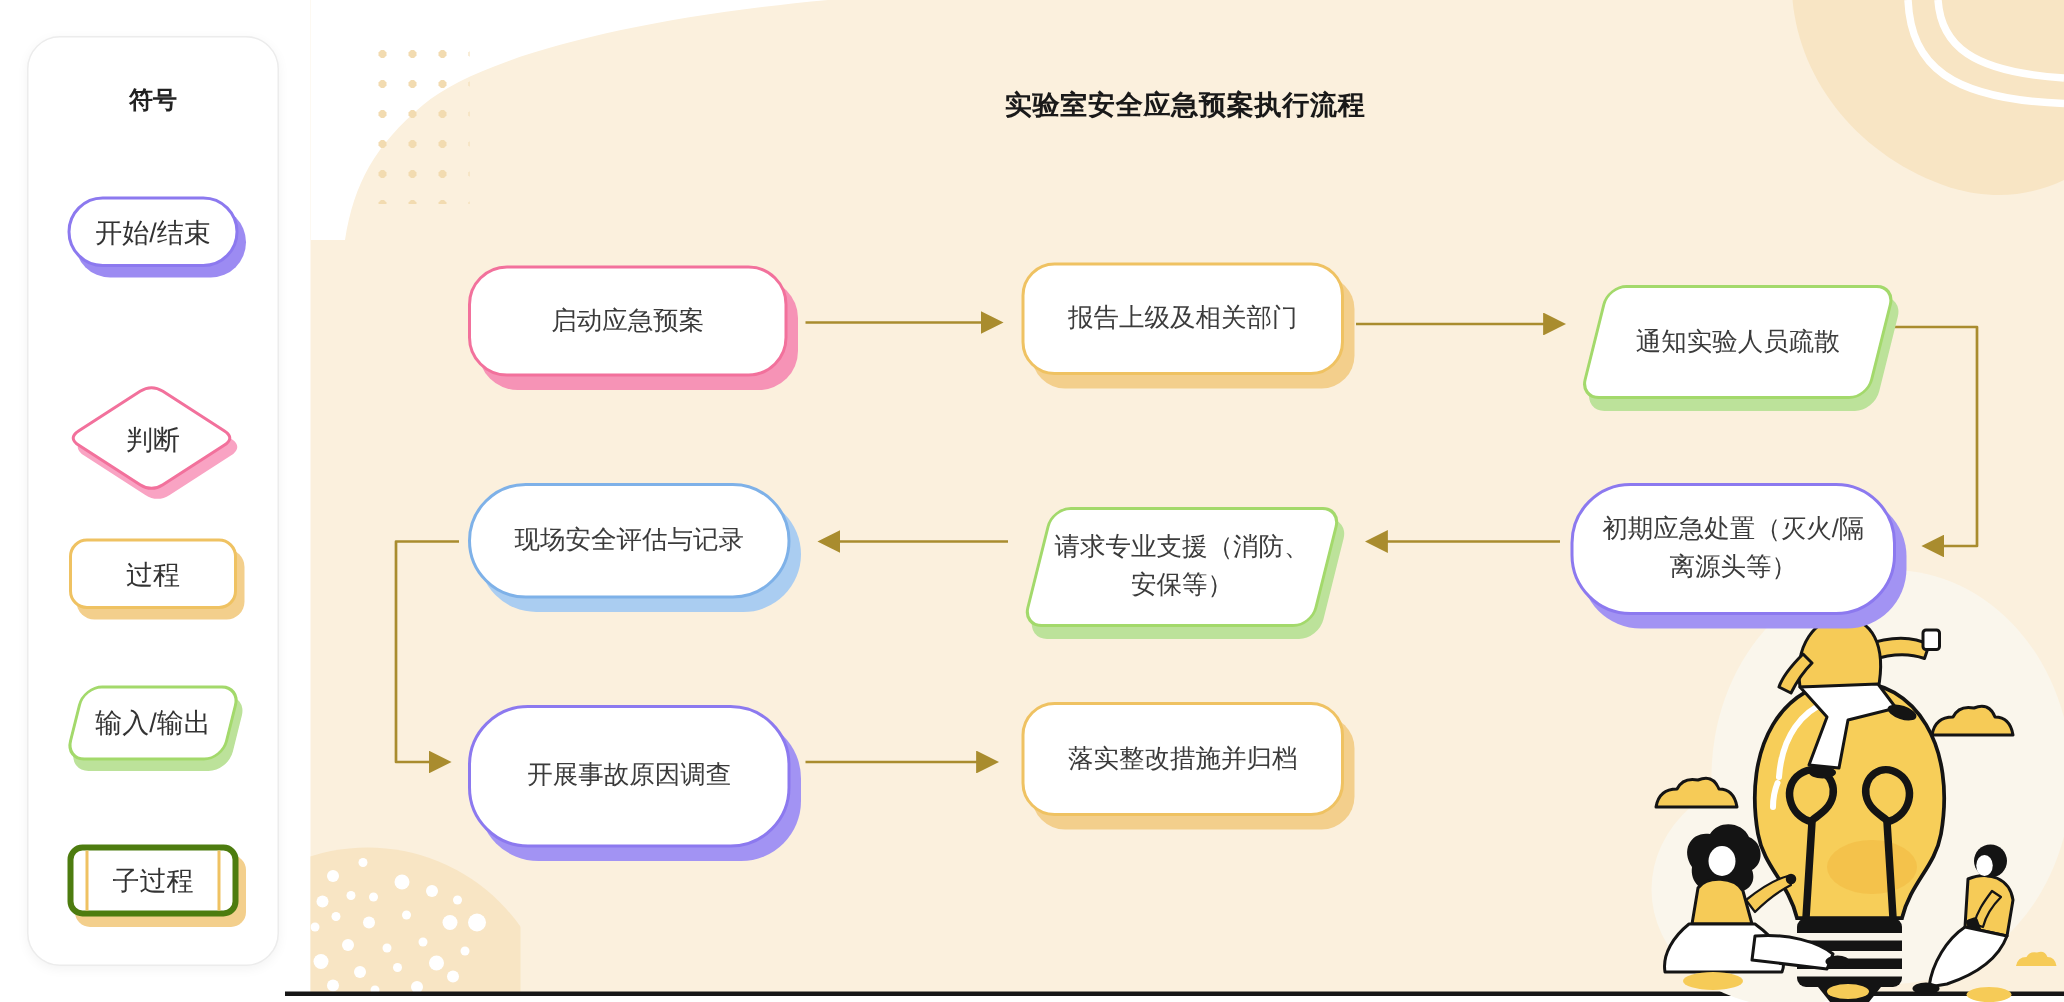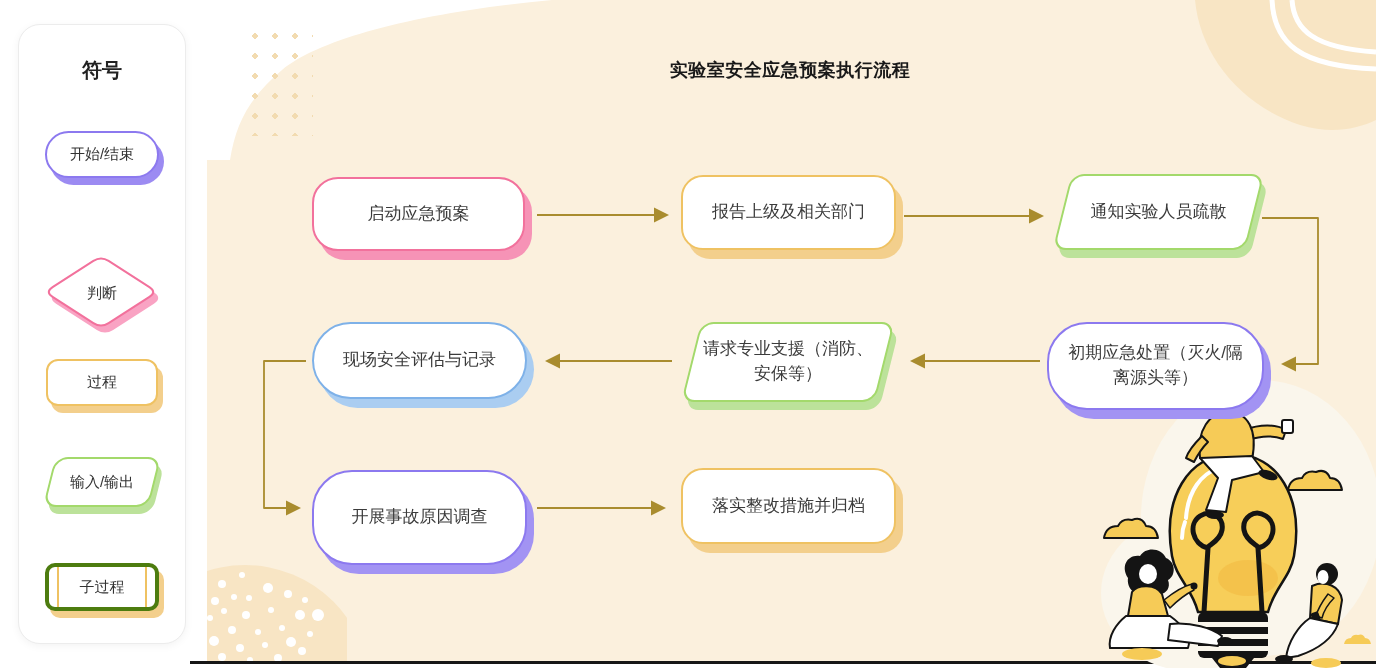--- a/index.html
+++ b/index.html
@@ -29,25 +29,25 @@
     position:absolute; left:498px; top:58px; width:584px; text-align:center;
     font-size:18px; font-weight:800; color:#191919; letter-spacing:0.5px;
   }
 
   
   .sidebar {
     position:absolute; left:18px; top:24px; width:168px; height:620px;
     background:#fff; border:1px solid #ececec; border-radius:22px;
     box-shadow:0 2px 8px rgba(0,0,0,0.05); z-index:5;
   }
-  .sidebar-title { margin-top:32px; text-align:center; font-size:20px; font-weight:800; color:#222; }
+  .sidebar-title { margin-top:32px; text-align:center; font-size:16px; font-weight:800; color:#222; }
   .sym {
     position:absolute; left:50%; transform:translateX(-50%);
     display:flex; align-items:center; justify-content:center;
-    font-size:15px; color:#333; background:#fff; text-align:center;
+    font-size:18px; color:#333; background:#fff; text-align:center;
   }
   .sym-stadium { top:106px; width:114px; height:47px; border:2px solid #8C79EF; border-radius:24px; box-shadow:5px 7px 0 #9C8BF2; }
   .sym-diamond { top:228px; width:120px; height:80px; border:none; background:transparent; }
   .sym-diamond svg { position:absolute; inset:0; filter:drop-shadow(4px 6px 0 #F9A3C3); }
   .sym-diamond .lbl { position:relative; z-index:2; }
   .sym-process { top:334px; width:112px; height:47px; border:2px solid #EFC262; border-radius:12px; box-shadow:5px 7px 0 #F3CF8C; }
   .sym-io { top:432px; width:118px; height:50px; background:transparent; }
   .sym-sub { top:538px; width:114px; height:48px; border:4px solid #4d7c0f; border-radius:10px; box-shadow:5px 7px 0 #F3CF8C; }
   .sym-sub::before, .sym-sub::after { content:""; position:absolute; top:0; bottom:0; width:2px; background:#EFC262; }
   .sym-sub::before { left:8px; } .sym-sub::after { right:8px; }
@@ -59,21 +59,21 @@
     transform:skewX(-14deg); box-shadow:6px 8px 0 #BCE29A;
   }
   .para-label { position:absolute; inset:0; display:flex; align-items:center; justify-content:center; z-index:2; text-align:center; }
 
   
   .node {
     position:absolute; display:flex; align-items:center; justify-content:center;
     background:#fff; border:2px solid; text-align:center;
     font-size:17px; color:#3B3B3B; line-height:1.45; z-index:4; padding:0 14px;
   }
-  .node-para { background:transparent; border:none; padding:0; }
+  .node-para { background:transparent; border:none; padding:0;margin-top:16px; }
   .c-pink   { border-color:#F2719C; box-shadow:7px 9px 0 #F693B6; }
   .c-yellow { border-color:#EFC262; box-shadow:7px 9px 0 #F3CF8C; }
   .c-purple { border-color:#8C79EF; box-shadow:7px 9px 0 #A293F3; }
   .c-blue   { border-color:#7EB1E8; box-shadow:7px 9px 0 #AACDF1; }
 
   .node-start       { left:312px; top:177px; width:213px; height:74px; border-radius:26px; }
   .node-report      { left:681px; top:175px; width:215px; height:75px; border-radius:22px; }
   .node-notify      { left:1052px; top:174px; width:213px; height:76px; }
   .node-initial     { left:1047px; top:322px; width:217px; height:88px; border-radius:40px; }
   .node-support     { left:681px; top:322px; width:214px; height:80px; }

